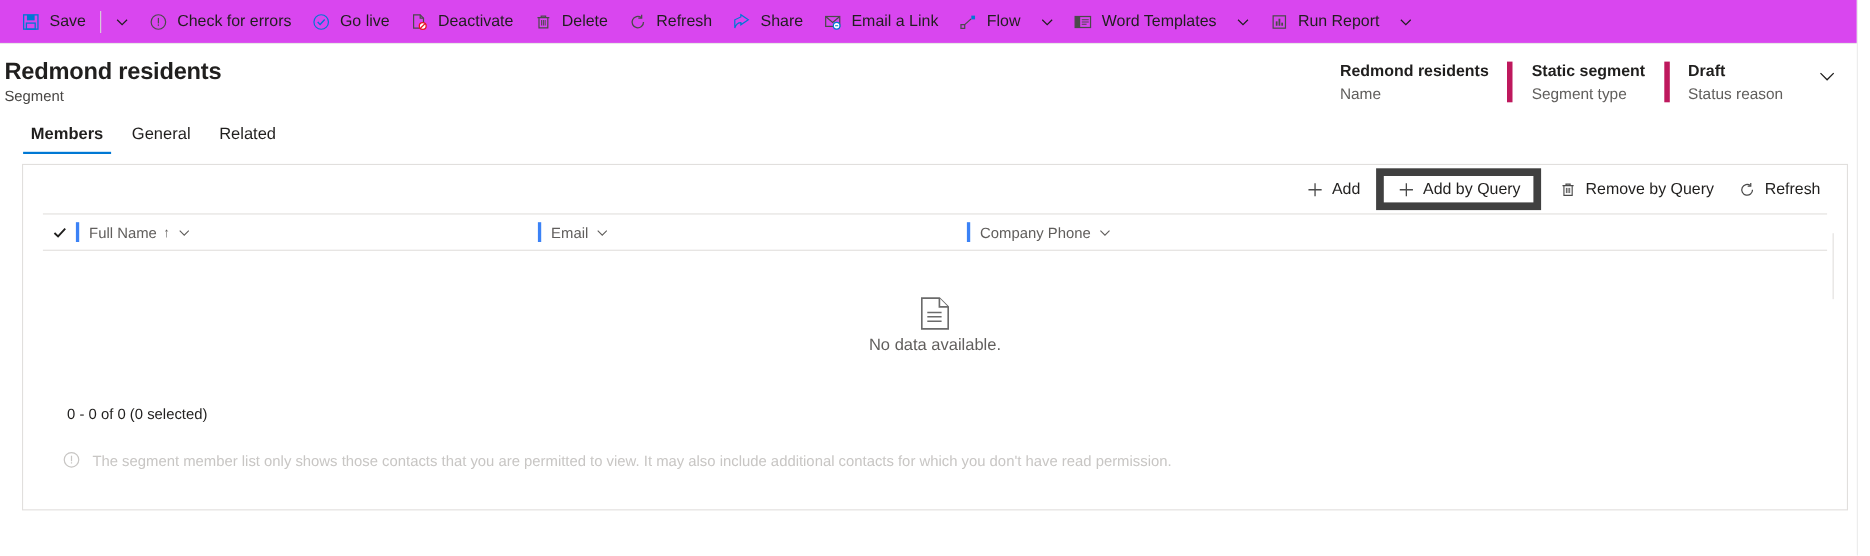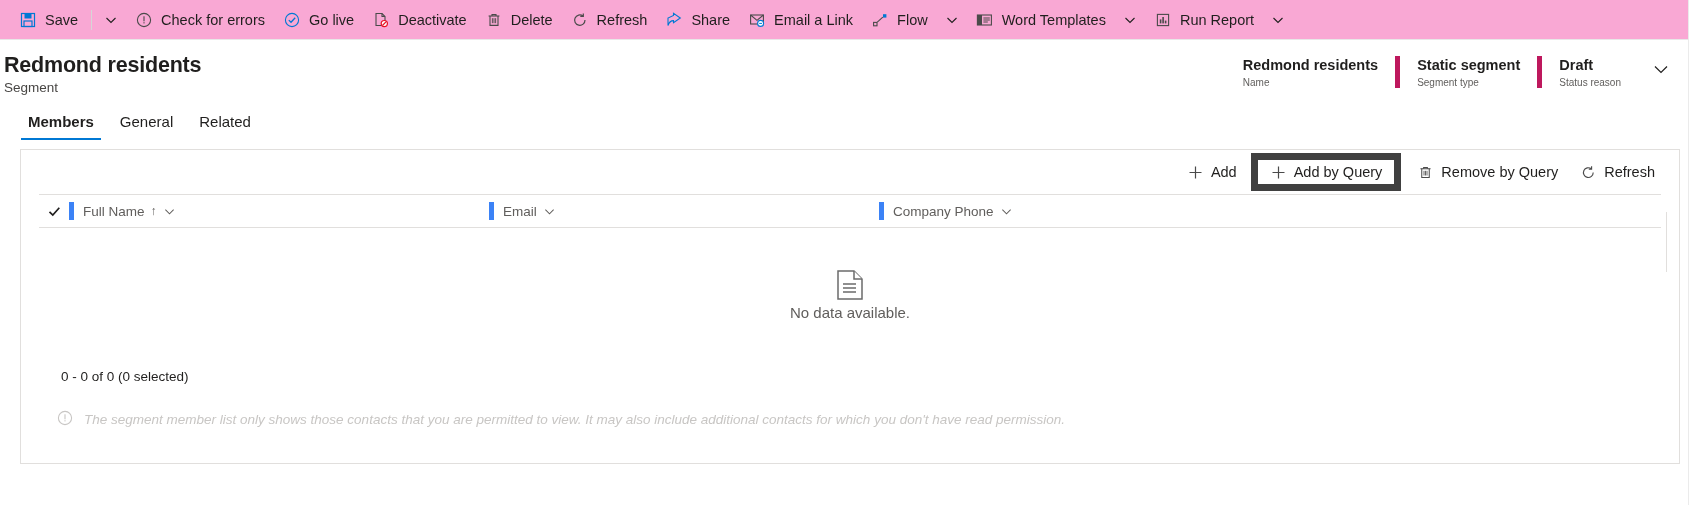--- a/index.html
+++ b/index.html
@@ -11,21 +11,21 @@
     overflow: hidden;
   }
 
   
   .topbar {
     height: 40px;
     display: flex;
     align-items: center;
     padding-left: 10px;
     border-bottom: 1px solid #e8e8e8;
-    background: #f9a8d4;
+    background: #d946ef;
   }
   .cmd {
     display: flex;
     align-items: center;
     height: 40px;
     padding: 0 9px;
     font-size: 14.5px;
     color: #201f1e;
     white-space: nowrap;
     cursor: pointer;
@@ -78,21 +78,21 @@
   }
   .rec-field:first-child { border-left: none; }
   .rec-field-value {
     font-size: 14.5px;
     font-weight: 600;
     color: #201f1e;
     line-height: 19px;
     white-space: nowrap;
   }
   .rec-field-label {
-    font-size: 10px;
+    font-size: 14px;
     color: #605e5c;
     margin-top: 2px;
     white-space: nowrap;
   }
   .rec-expand {
     display: flex; align-items: center; justify-content: center;
     width: 34px; height: 34px; margin-left: 6px; cursor: pointer;
   }
 
   
@@ -173,21 +173,21 @@
     cursor: pointer;
     color: #201f1e;
     font-size: 14px;
   }
   .gh-col {
     display: flex;
     align-items: center;
     font-size: 13.5px;
     color: #605e5c;
     padding-left: 9px;
-    border-left: 5px solid #3b82f6;
+    border-left: 3px solid #3b82f6;
     height: 18px;
     cursor: pointer;
     white-space: nowrap;
   }
   .gh-col .sort { margin-left: 6px; font-size: 12px; color: #605e5c; }
   .gh-col .chev { margin-left: 7px; display: inline-flex; }
 
   
   .empty {
     height: 135px;
@@ -205,21 +205,20 @@
     margin-top: 6px;
   }
   .note {
     display: flex;
     align-items: center;
     gap: 11px;
     padding-left: 36px;
     margin-top: 26px;
     font-size: 13.5px;
     color: #c8c6c4;
-    font-style: italic;
   }
 
   
   .scroll-strip {
     position: absolute;
     top: 0; right: 0;
     width: 12px; height: 505px;
     background: #ffffff;
     border-left: 1px solid #ebebeb;
   }

